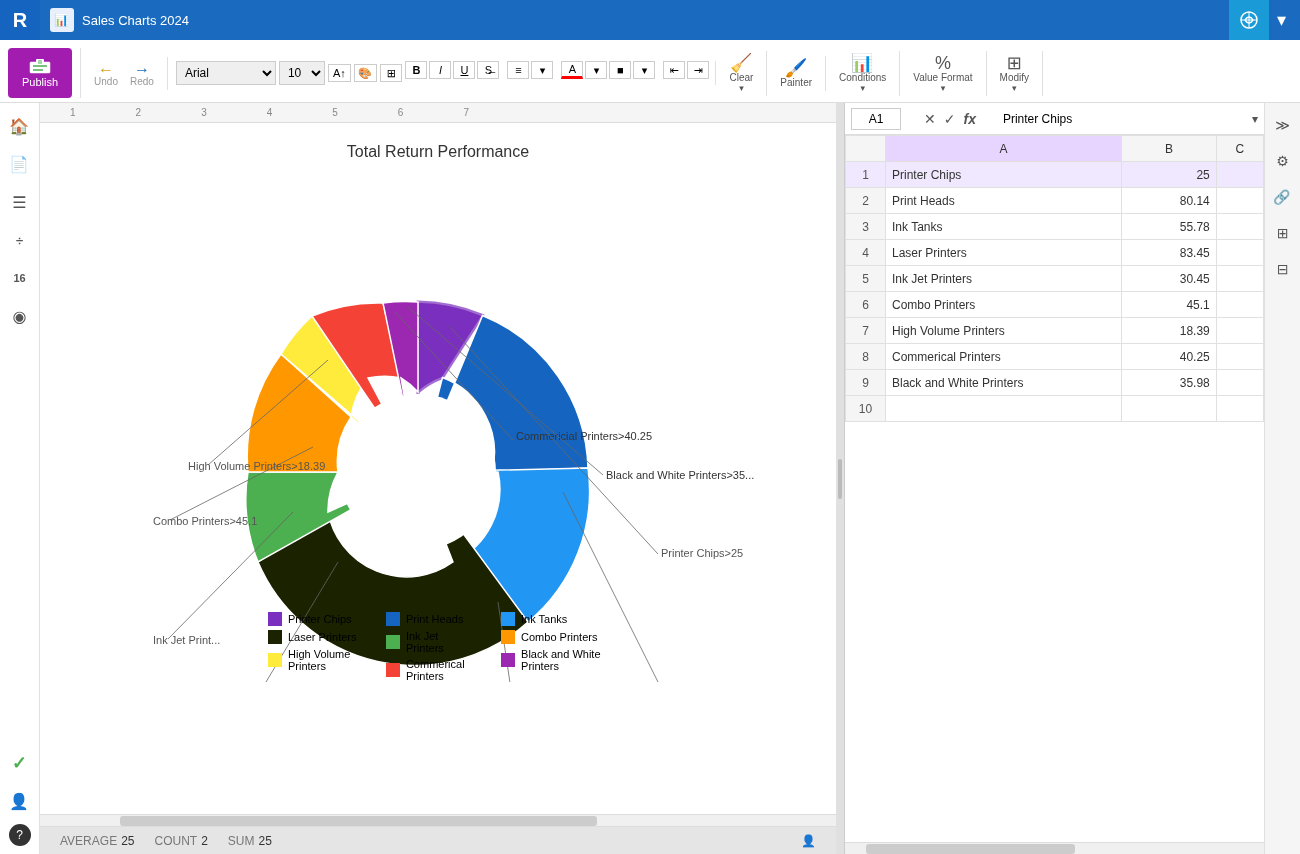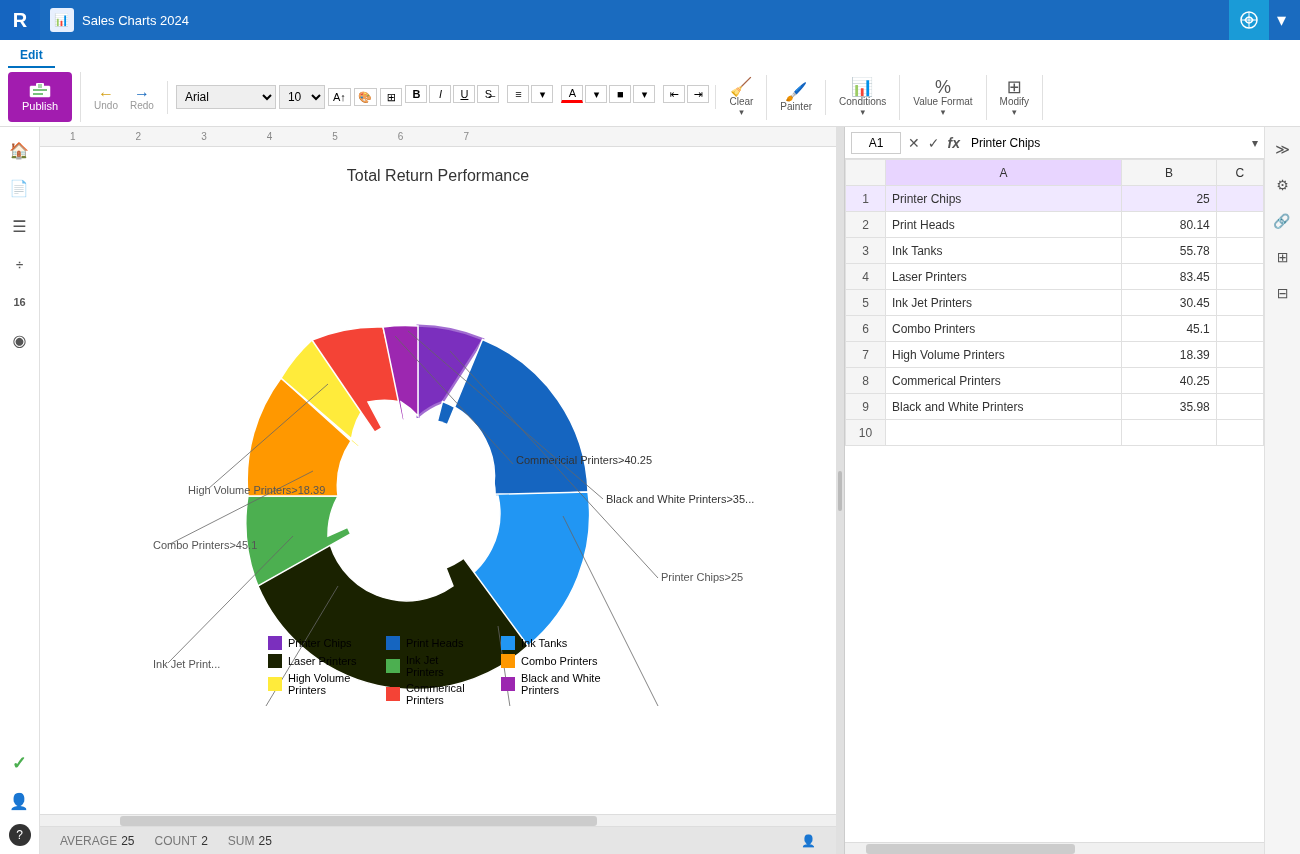--- a/index.html
+++ b/index.html
@@ -223,21 +223,21 @@
       display: flex;
       flex-direction: column;
       overflow: hidden;
     }
     .formula-bar {
       display: flex;
       align-items: center;
       height: 32px;
       border-bottom: 1px solid #ddd;
       padding: 0 6px;
-      gap: 4px;
+      gap: 20px;
       background: #fff;
     }
     .cell-ref {
       width: 50px;
       font-size: 12px;
       border: 1px solid #ccc;
       padding: 2px 4px;
       text-align: center;
       height: 22px;
     }
@@ -387,23 +387,20 @@
         <path d="M7 11 Q11 17 15 11" stroke="white" stroke-width="1.5" fill="none"></path>
         <line x1="11" y1="3" x2="11" y2="19" stroke="white" stroke-width="1"></line>
         <line x1="3" y1="11" x2="19" y2="11" stroke="white" stroke-width="1"></line>
       </svg>
     </div>
     <button class="title-btn">▾</button>
   </div>
 </div>
 
 <div class="ribbon">
-  <div class="ribbon-tabs">
-    <div class="ribbon-tab active">Edit</div>
-  </div>
   <div class="ribbon-content">
 
     <div class="ribbon-btn-group">
       <button class="publish-btn">
         <svg width="22" height="16" viewBox="0 0 22 16" fill="none">
           <rect x="1" y="4" width="20" height="11" rx="1" fill="white" stroke="white" stroke-width="0.5"></rect>
           <path d="M4 8h14M4 12h10" stroke="#4caf50" stroke-width="1.5"></path>
           <rect x="7" y="1" width="8" height="5" rx="1" fill="white"></rect>
           <path d="M9 3h4M9 5h4" stroke="#4caf50" stroke-width="1"></path>
         </svg>

